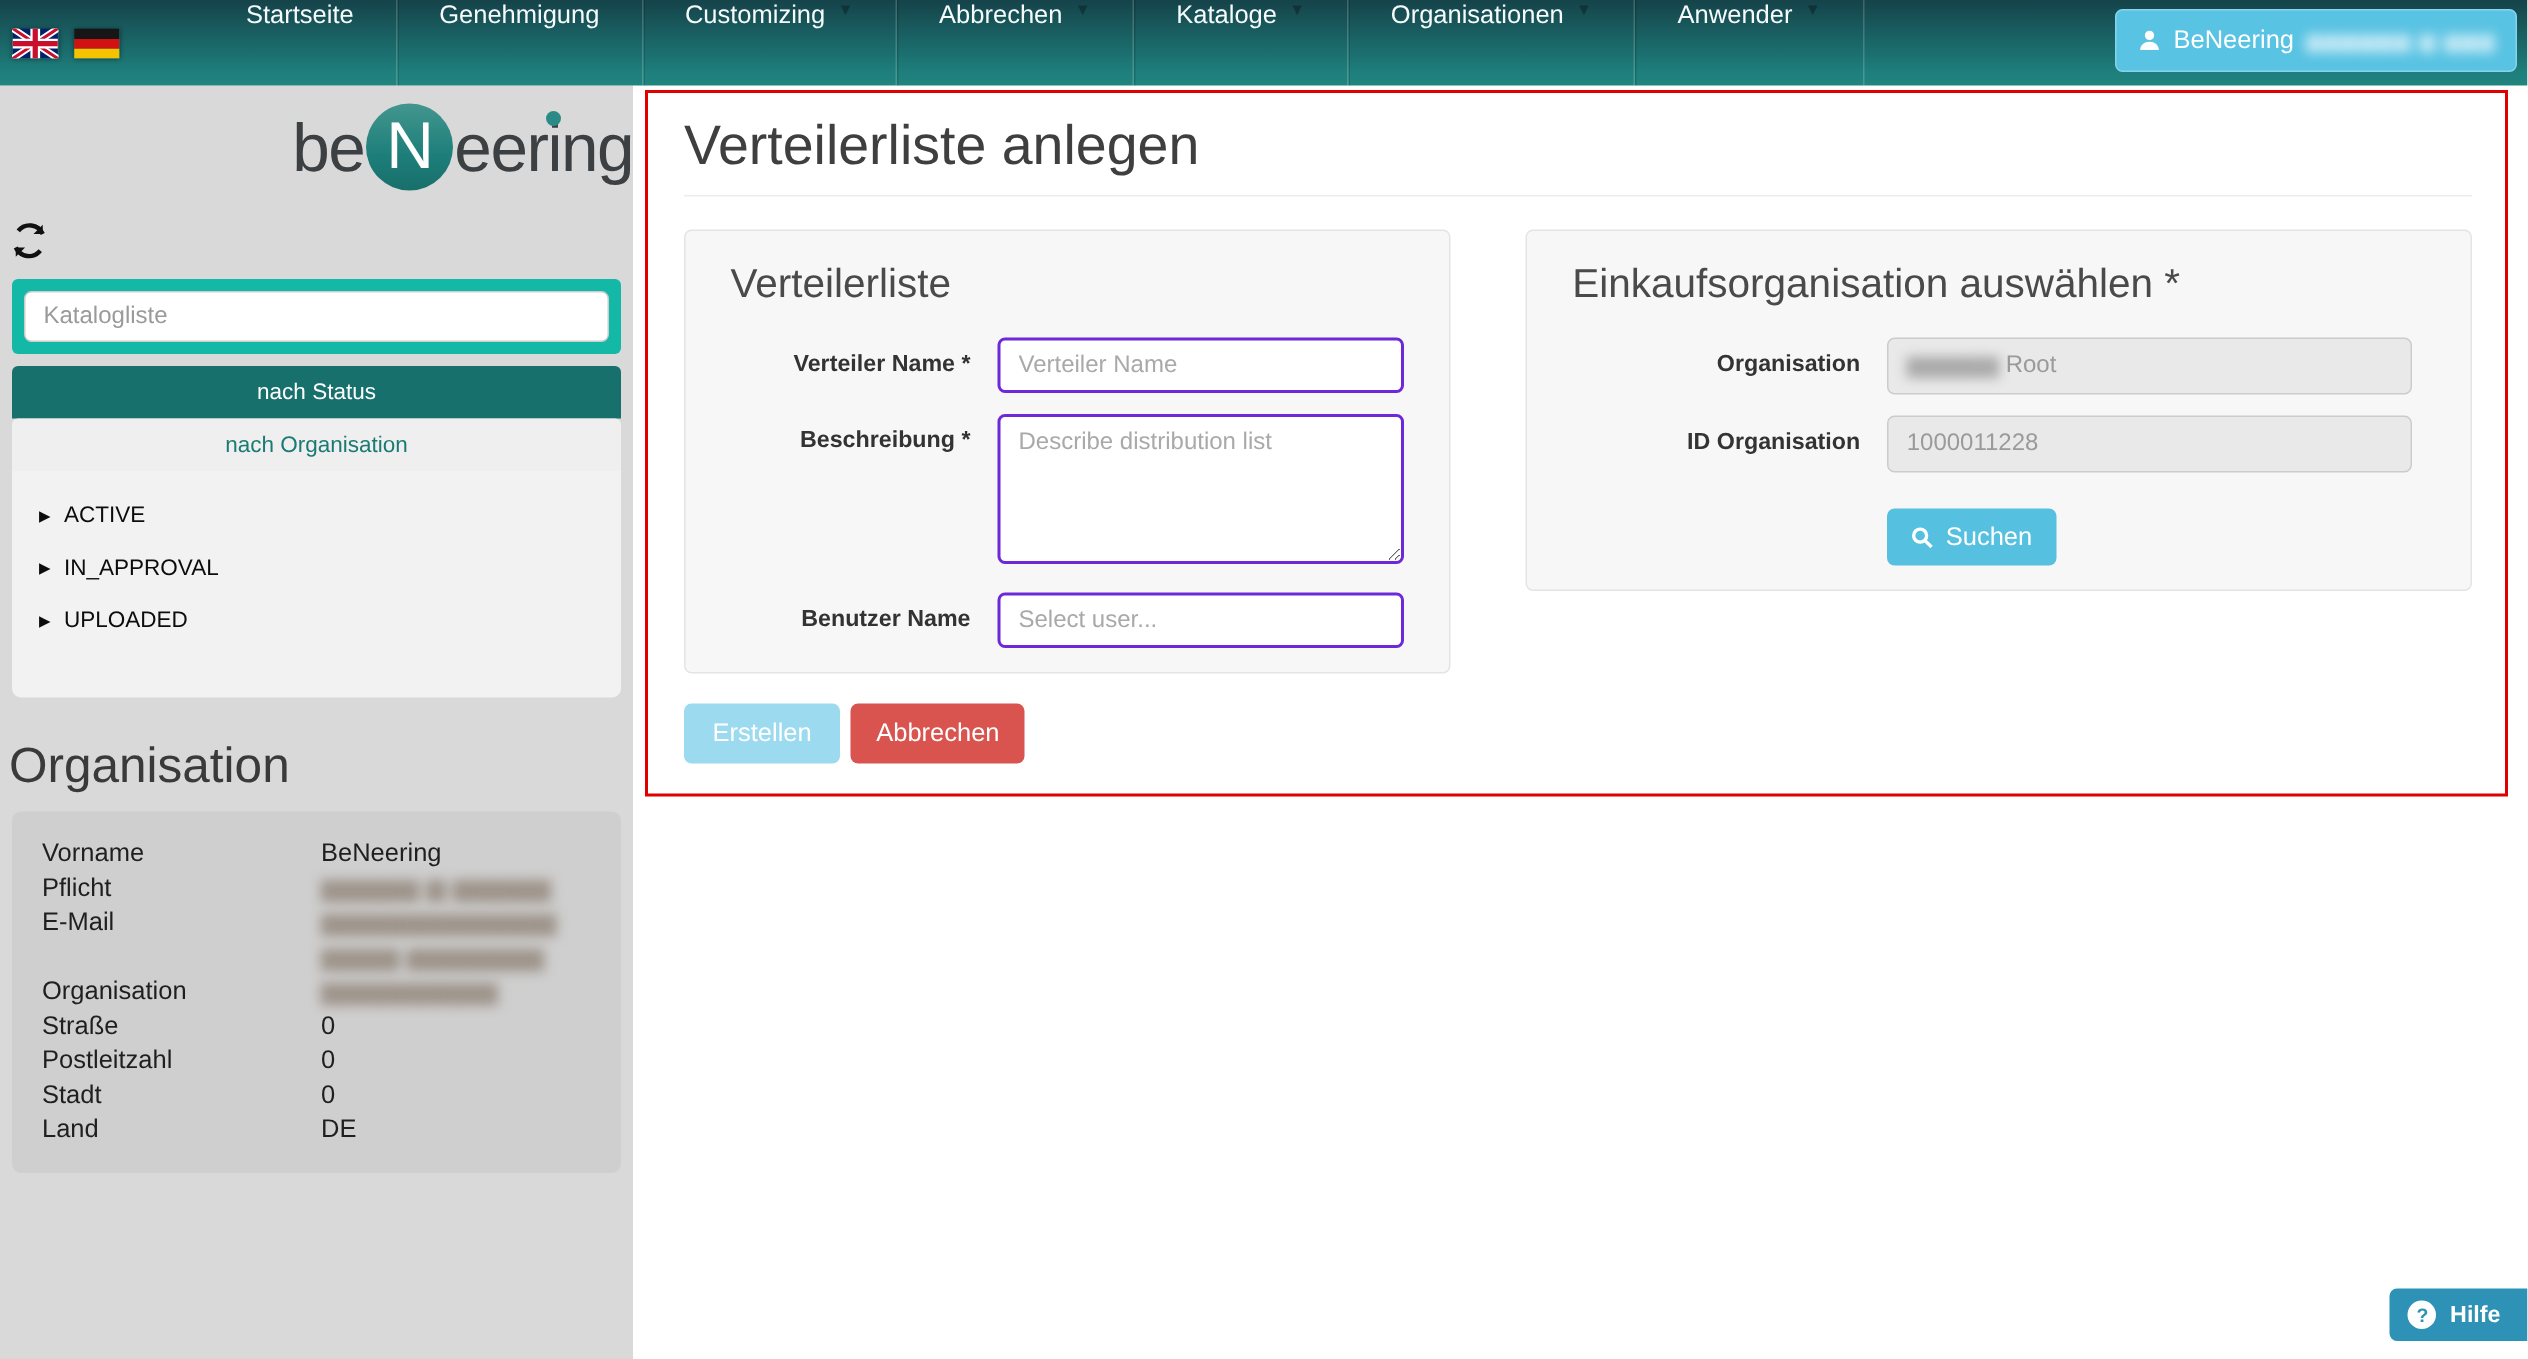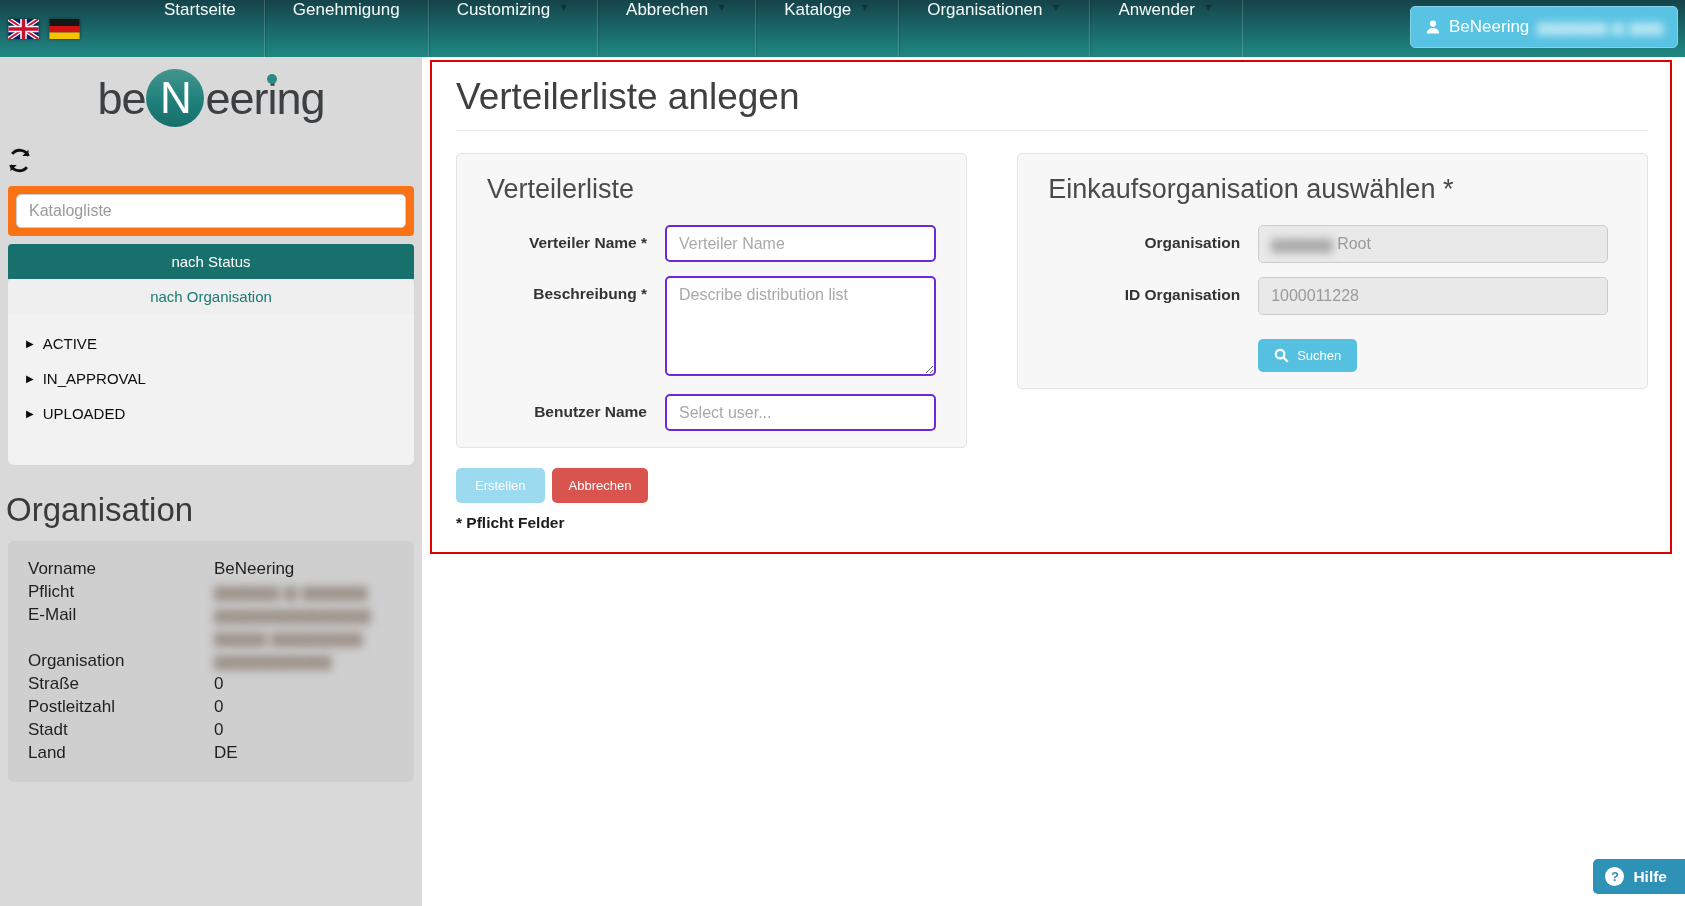--- a/index.html
+++ b/index.html
@@ -30,32 +30,32 @@
     background:#59c3e3; border:1px solid #86d4ec; border-radius:5px;
     color:#fff; font-size:17px; display:flex; align-items:center; gap:8px;
     padding:0 14px; cursor:pointer;
   }
   .user-btn svg { flex:0 0 auto; }
   .redacted { filter:blur(4px); opacity:.8; }
   .user-redacted { color:#dff3fa; font-size:14px; letter-spacing:1px; overflow:hidden; white-space:nowrap; }
 
   
   .sidebar { position:absolute; top:57px; left:0; width:422px; bottom:0; background:#d9d9d9; }
-  .logo { text-align:center; margin-top:10px; font-size:45px; font-weight:400; color:#3c4043; letter-spacing:-1px; line-height:64px; user-select:none; }
+  .logo { text-align:right; margin-top:10px; font-size:45px; font-weight:400; color:#3c4043; letter-spacing:-1px; line-height:64px; user-select:none; }
   .logo-circle {
     display:inline-flex; width:58px; height:58px; border-radius:50%;
     background:linear-gradient(180deg,#43968f 0%,#1d7e79 60%,#186f6b 100%);
     color:#fff; align-items:center; justify-content:center; font-size:44px;
     vertical-align:middle; margin:0 1px; transform:translateY(-4px);
   }
   .logo-i { position:relative; display:inline-block; }
   .logo-i::before { content:""; position:absolute; top:7px; left:50%; transform:translateX(-50%); width:10px; height:10px; border-radius:50%; background:#2a8b86; }
   .side-title { display:flex; align-items:center; gap:12px; margin:16px 6px 12px 6px; font-size:31px; font-weight:300; color:#323232; }
   .refresh-btn { cursor:pointer; display:inline-flex; }
-  .search-wrap { margin:0 8px 8px 8px; background:#f97316; border-radius:4px; padding:8px; }
+  .search-wrap { margin:0 8px 8px 8px; background:#14b8a6; border-radius:4px; padding:8px; }
   .search-input { width:100%; height:34px; border:1px solid #ccc; border-radius:5px; padding:0 12px; font-size:16px; color:#333; outline:none; }
   .search-input::placeholder { color:#9a9a9a; }
   .tabs { display:flex; margin:0 8px;flex-direction:column; }
   .tab { flex:1; text-align:center; padding:9px 0; font-size:15px; cursor:pointer; border-radius:4px 4px 0 0; }
   .tab.active { background:#17706b; color:#fff; }
   .tab.inactive { background:#efefef; color:#1a7a74; }
   .tree-panel { margin:0 8px; background:#f2f2f2; border-radius:0 0 6px 6px; padding:12px 8px 34px 8px; }
   .tree-item { padding:9px 10px; font-size:15px; color:#0c0c0c; cursor:pointer; display:flex; align-items:center; }
   .tree-caret { font-size:10px; margin-right:9px; color:#0c0c0c; }
   .org-title { margin:26px 0 12px 6px; font-size:33px; font-weight:300; color:#3a3a3a; }
@@ -82,21 +82,21 @@
   .frow .lbl-wide { width:210px; }
   .frow .ctl { flex:1; }
   .txt { width:100%; height:37px; border:2px solid #6d28d9; border-radius:5px; padding:0 12px; font-size:16px; color:#444; background:#fff; outline:none; font-family:inherit; }
   .txt::placeholder, textarea.txt::placeholder { color:#a9a9a9; }
   textarea.txt { height:100px; padding:8px 12px; resize:both; }
   .ctl-disabled {
     width:350px; height:38px; background:#e9e9e9; border:1px solid #ccc; border-radius:5px;
     line-height:36px; padding:0 12px; color:#9a9a9a; font-size:16px; overflow:hidden; white-space:nowrap;
   }
   input.ctl-disabled { font-family:inherit; }
-  .btn { border:none; border-radius:5px; color:#fff; font-size:13px; font-family:inherit; cursor:pointer; }
+  .btn { border:none; border-radius:5px; color:#fff; font-size:17px; font-family:inherit; cursor:pointer; }
   .btn-search { margin-top:10px; background:#56c0e0; padding:9px 16px; display:inline-flex; align-items:center; gap:8px; }
   .actions { margin-top:20px; display:flex; gap:7px; }
   .btn-create { background:#9cdaef; padding:10px 19px; }
   .btn-cancel { background:#d9534f; padding:10px 17px; }
   .required-note { font-weight:700; font-size:15.5px; color:#1c1c1c; margin-top:11px; }
 
   
   .help-btn {
     position:absolute; right:0; bottom:12px; background:#2d92b5; color:#fff;
     font-weight:700; font-size:15.5px; border:none; border-radius:5px 0 0 5px;
@@ -284,20 +284,19 @@
               <span>Suchen</span>
             </button>
           </div>
         </div>
       </div>
     </div>
     <div class="actions">
       <button class="btn btn-create">Erstellen</button>
       <button class="btn btn-cancel">Abbrechen</button>
     </div>
-    <div class="required-note">* Pflicht Felder</div>
   </div>
 
   <button class="help-btn">
     <span class="q-icon">?</span>
     <span>Hilfe</span>
   </button>
 </div>
 
 </body></html>

